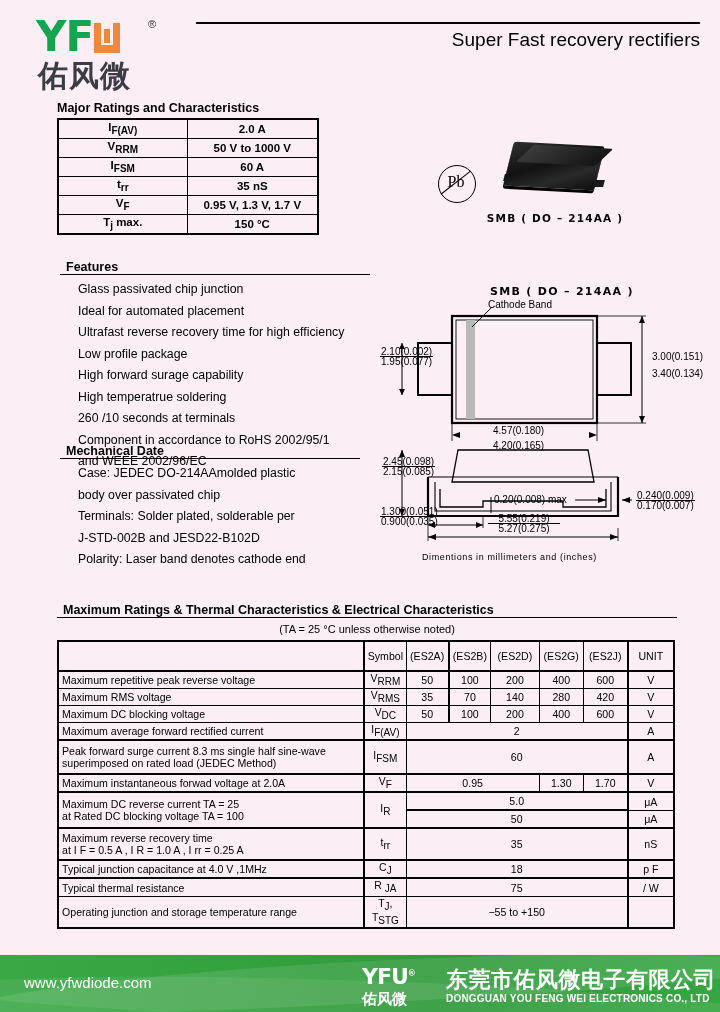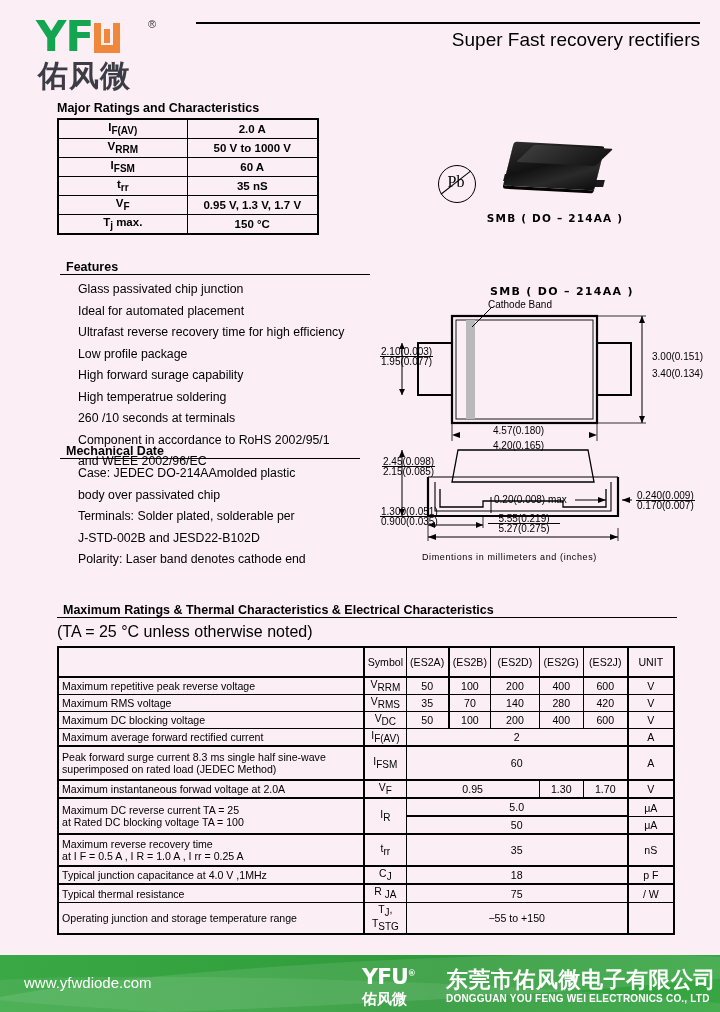--- a/index.html
+++ b/index.html
@@ -113,21 +113,21 @@
   .dim{font-size:10px;font-family:"Liberation Sans", sans-serif;white-space:nowrap;}
   .drw-title{
     position:absolute;left:110px;top:0px;font-size:11px;font-weight:bold;
     letter-spacing:1.3px;font-family:"DejaVu Sans", sans-serif;
   }
   .dim-frac{line-height:9px;text-align:center;}
   .dim-frac .top{border-bottom:1px solid #000;padding:0 1px;}
 
   
   .main-sec{position:absolute;left:57px;top:603px;width:620px;}
-  .main-note{font-size:16px;margin-top:5px;}
+  .main-note{font-size:11px;margin-top:5px;text-align:center;}
   table.main{
     border-collapse:collapse;margin-top:5px;width:618px;
     border:2px solid #000;table-layout:fixed;
   }
   table.main td{
     border:1px solid #000;font-size:10.6px;padding:1px 2px;
     vertical-align:middle;
   }
   table.main td.desc{text-align:left;padding-left:3px;}
   table.main td.ctr{text-align:center;}
@@ -327,21 +327,21 @@
 
       <line x1="195" y1="215" x2="226" y2="215" stroke="#000" stroke-width="1"></line>
       <polygon points="226,215 218,212 218,218" fill="#000"></polygon>
       <line x1="242" y1="215" x2="252" y2="215" stroke="#000" stroke-width="1"></line>
       <polygon points="242,215 250,212 250,218" fill="#000"></polygon>
     </svg>
 
     <div class="dim" style="position:absolute;left:108px;top:14px;">Cathode Band</div>
 
     <div class="dim dim-frac" style="position:absolute;left:0px;top:62px;">
-      <div class="top">2.10(0.003)</div>
+      <div class="top">2.10(0.002)</div>
       <div>1.95(0.077)</div>
     </div>
 
     <div class="dim" style="position:absolute;left:272px;top:66px;">3.00(0.151)</div>
     <div class="dim" style="position:absolute;left:272px;top:83px;">3.40(0.134)</div>
 
     <div class="dim" style="position:absolute;left:113px;top:140px;">4.57(0.180)</div>
     <div class="dim" style="position:absolute;left:113px;top:155px;">4.20(0.165)</div>
 
     <div class="dim dim-frac" style="position:absolute;left:2px;top:172px;">

